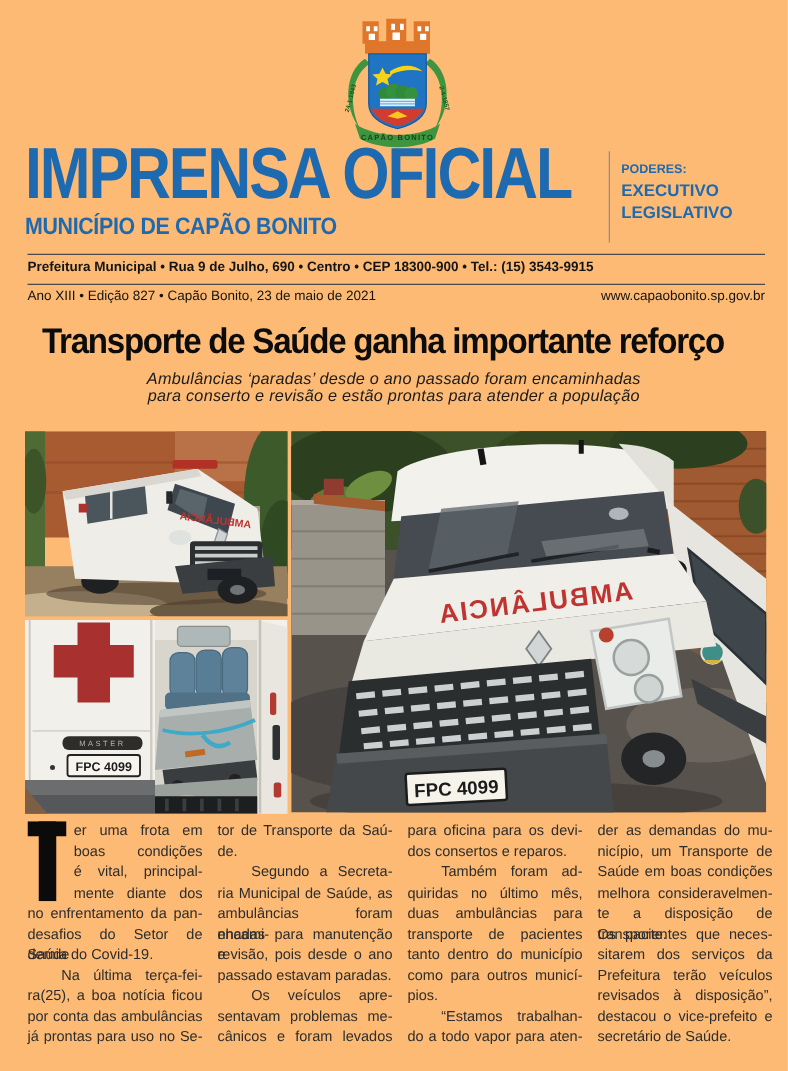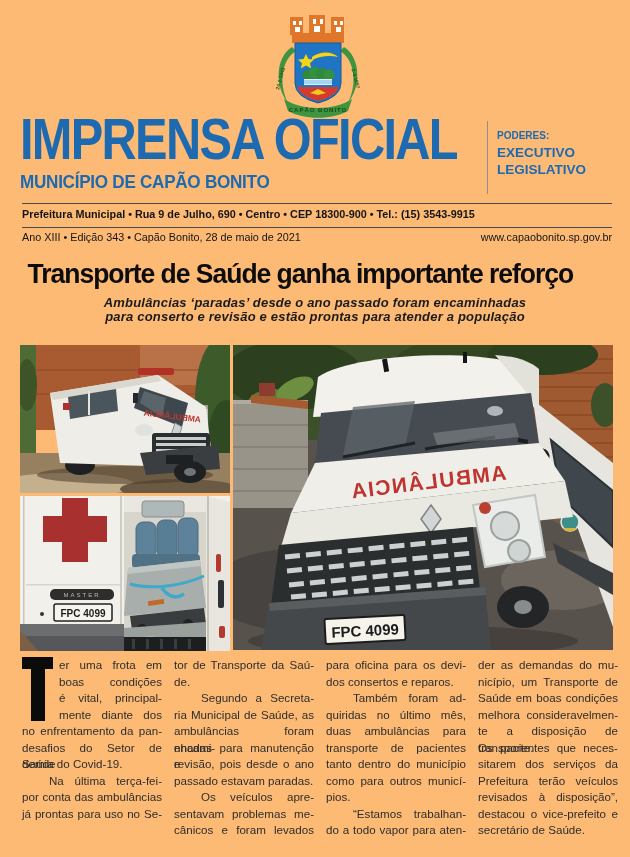--- a/index.html
+++ b/index.html
@@ -28,25 +28,25 @@
 
   
   .rule{position:absolute;left:22px;right:18px;height:1px;background:#4a4a4a;}
   .rule1{top:203px}
   .rule2{top:227px}
   .addr-row{position:absolute;left:22px;top:208px;font-size:10.8px;color:#141414;font-weight:bold;}
   .edition-row{position:absolute;left:22px;right:18px;top:231px;display:flex;
     justify-content:space-between;font-size:10.8px;color:#141414;}
 
   
-  .headline{position:absolute;left:0;top:257px;width:600px;text-align:center;white-space:nowrap;}
+  .headline{position:absolute;left:0;top:257px;width:600px;text-align:right;white-space:nowrap;}
   .headline span{display:inline-block;font-size:28.5px;font-weight:bold;color:#0c0c0c;
     letter-spacing:-1.1px;transform:scaleX(.93);transform-origin:center top;}
   .subhead{position:absolute;left:0;top:296px;width:630px;text-align:center;
-    font-style:italic;font-size:13px;line-height:13.5px;color:#1b1b1b;letter-spacing:.2px;font-weight:bold;}
+    font-style:italic;font-size:13px;line-height:13.5px;color:#1b1b1b;letter-spacing:.2px;}
 
   
   .photos{position:absolute;left:20px;top:345px;display:flex;gap:3px;}
   .photo-col{display:flex;flex-direction:column;gap:3px;}
 
   
   .article{position:absolute;left:22px;top:657px;display:flex;gap:12px;
     font-size:11.6px;line-height:16.5px;color:#2d2d2d;}
   .col{width:140px;}
   .ln{text-align:justify;text-align-last:justify;height:16.5px;overflow:visible;}
@@ -120,21 +120,21 @@
   <div class="powers">
     <div class="powers-label">PODERES:</div>
     <div class="power">EXECUTIVO</div>
     <div class="power">LEGISLATIVO</div>
   </div>
 
   <div class="rule rule1"></div>
   <div class="addr-row">Prefeitura Municipal • Rua 9 de Julho, 690 • Centro • CEP 18300-900 • Tel.: (15) 3543-9915</div>
   <div class="rule rule2"></div>
   <div class="edition-row">
-    <span>Ano XIII • Edição 343 • Capão Bonito, 28 de maio de 2021</span>
+    <span>Ano XIII • Edição 827 • Capão Bonito, 23 de maio de 2021</span>
     <span>www.capaobonito.sp.gov.br</span>
   </div>
 
   <div class="headline">
     <span>Transporte de Saúde ganha importante reforço</span>
   </div>
   <div class="subhead">
     <div>Ambulâncias ‘paradas’ desde o ano passado foram encaminhadas</div>
     <div>para conserto e revisão e estão prontas para atender a população</div>
   </div>
@@ -334,20 +334,21 @@
         </svg>
       </div>
     <div class="ln">er uma frota em</div>
         <div class="ln">boas condições</div>
         <div class="ln">é vital, principal-</div>
         <div class="ln">mente diante dos</div>
         <div class="ln">no enfrentamento da pan-</div>
         <div class="ln">desafios do Setor de Saúde</div>
         <div class="ln end">demia do Covid-19.</div>
         <div class="ln ind">Na última terça-fei-</div>
+        <div class="ln">ra(25), a boa notícia ficou</div>
         <div class="ln">por conta das ambulâncias</div>
         <div class="ln">já prontas para uso no Se-</div>
       </div>
     <div class="col">
         <div class="ln">tor de Transporte da Saú-</div>
         <div class="ln end">de.</div>
         <div class="ln ind">Segundo a Secreta-</div>
         <div class="ln">ria Municipal de Saúde, as</div>
         <div class="ln">ambulâncias foram encami-</div>
         <div class="ln">nhadas para manutenção e</div>

